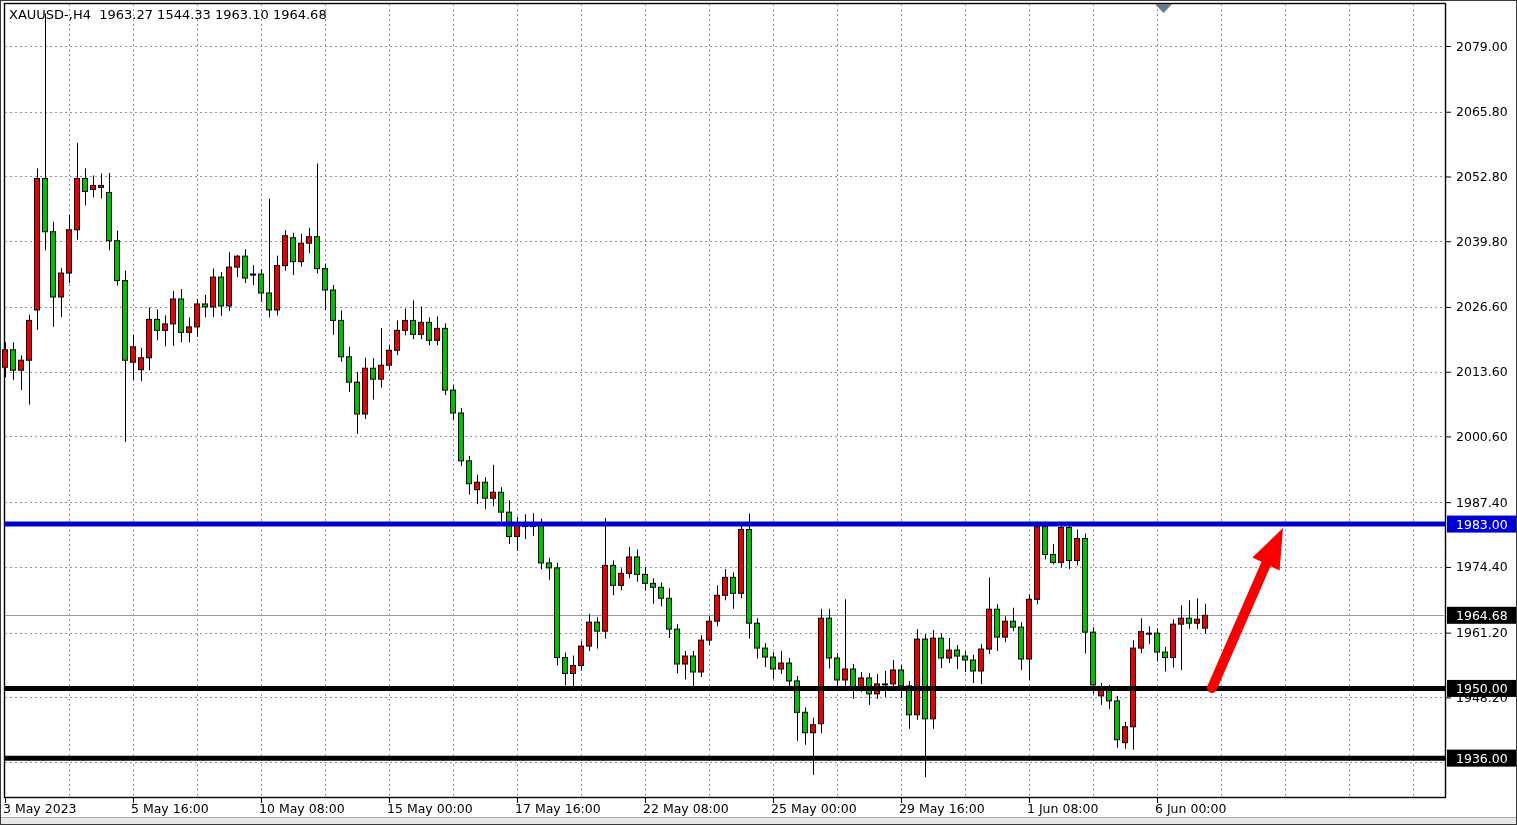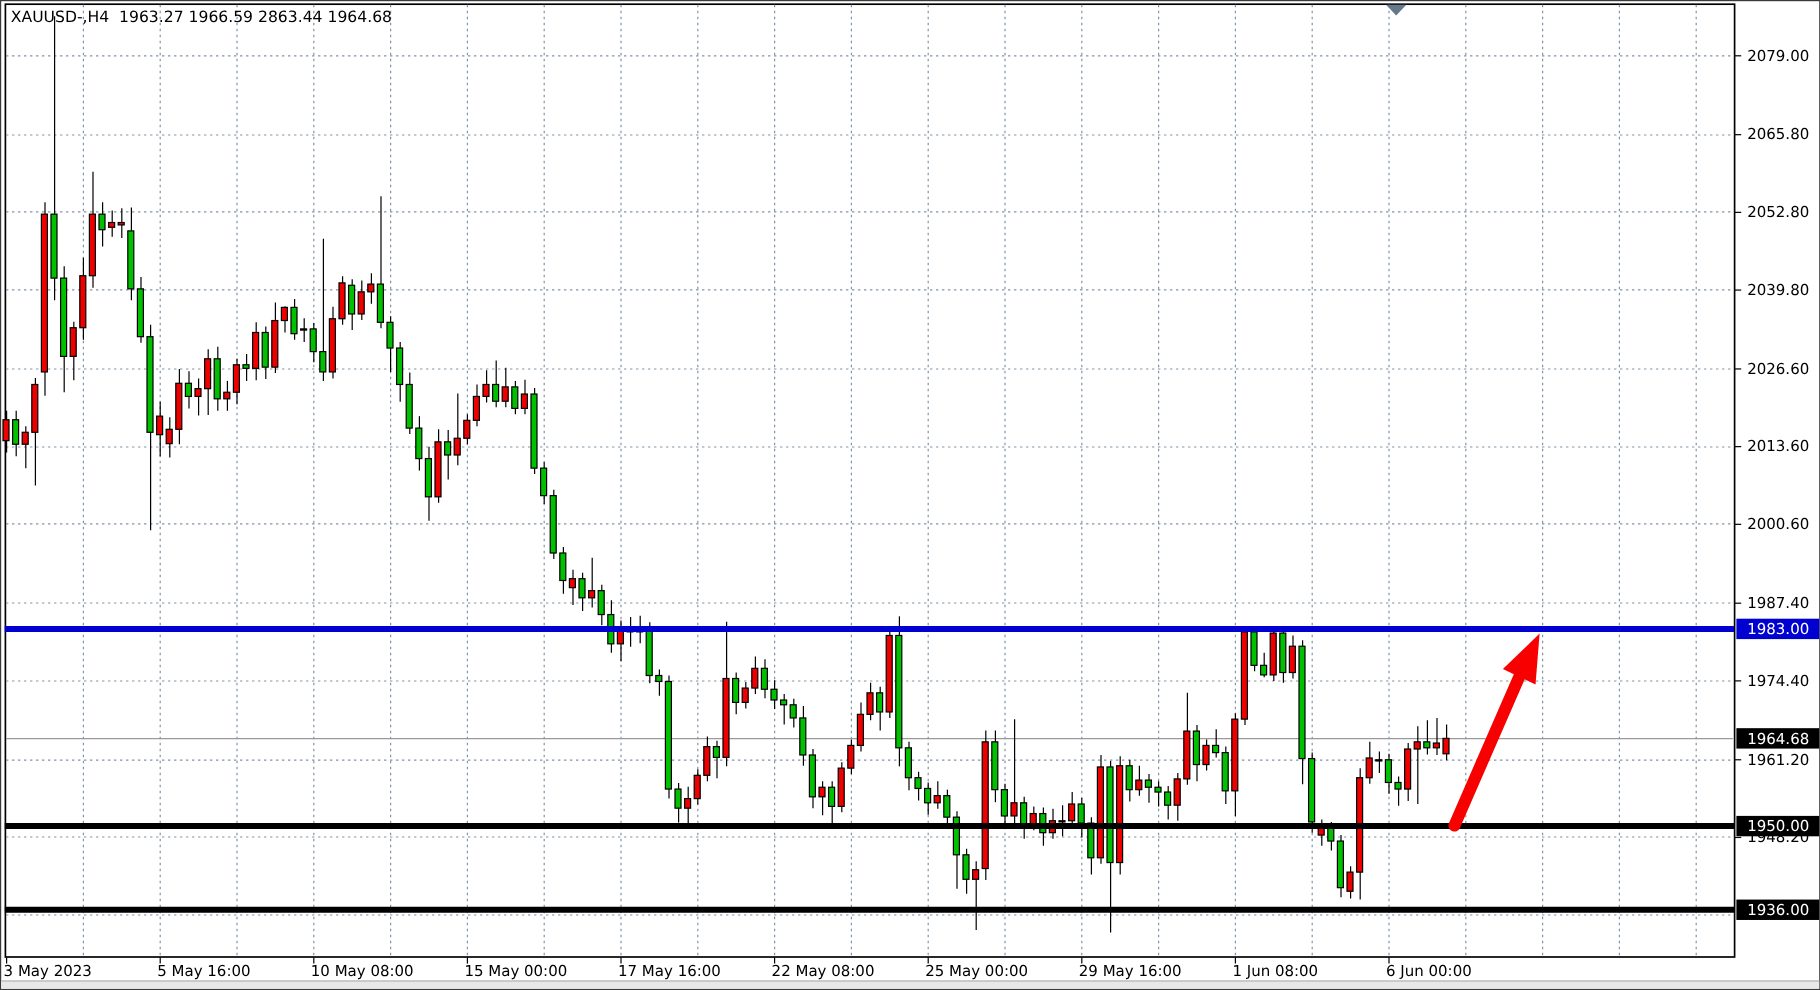--- a/index.html
+++ b/index.html
@@ -6,21 +6,21 @@
   #app{position:relative;width:1517px;height:825px;background:#ffffff;overflow:hidden;
        font-family:"DejaVu Sans","Liberation Sans",sans-serif;}
   #chart-title{position:absolute;left:9px;top:7px;font-size:13px;color:#000;white-space:pre;z-index:5;}
   svg{position:absolute;left:0;top:0;}
   text{font-family:"DejaVu Sans","Liberation Sans",sans-serif;}
 </style>
 </head>
 <body>
 
 <div id="app">
-  <div id="chart-title">XAUUSD-,H4  1963.27 1966.59 2863.44 1964.68</div>
+  <div id="chart-title">XAUUSD-,H4  1963.27 1544.33 1963.10 1964.68</div>
   <svg id="plot" width="1517" height="825" viewBox="0 0 1517 825" xmlns="http://www.w3.org/2000/svg">
       <rect x="0.5" y="0.5" width="1516" height="824" fill="#ffffff" stroke="#3a3a3a" stroke-width="1"></rect>
       <rect x="1" y="817" width="1515" height="7" fill="#e8e8e8"></rect>
       <line x1="1" y1="817.5" x2="1516" y2="817.5" stroke="#a8a8a8"></line>
       <rect x="4.5" y="3.5" width="1441" height="794" fill="#ffffff" stroke="#000000" stroke-width="1.4"></rect>
       <g stroke="#8494a8" stroke-width="1" stroke-dasharray="2 3">
         <line x1="69.5" y1="4" x2="69.5" y2="796"></line>
         <line x1="133.5" y1="4" x2="133.5" y2="796"></line>
         <line x1="197.5" y1="4" x2="197.5" y2="796"></line>
         <line x1="261.5" y1="4" x2="261.5" y2="796"></line>

